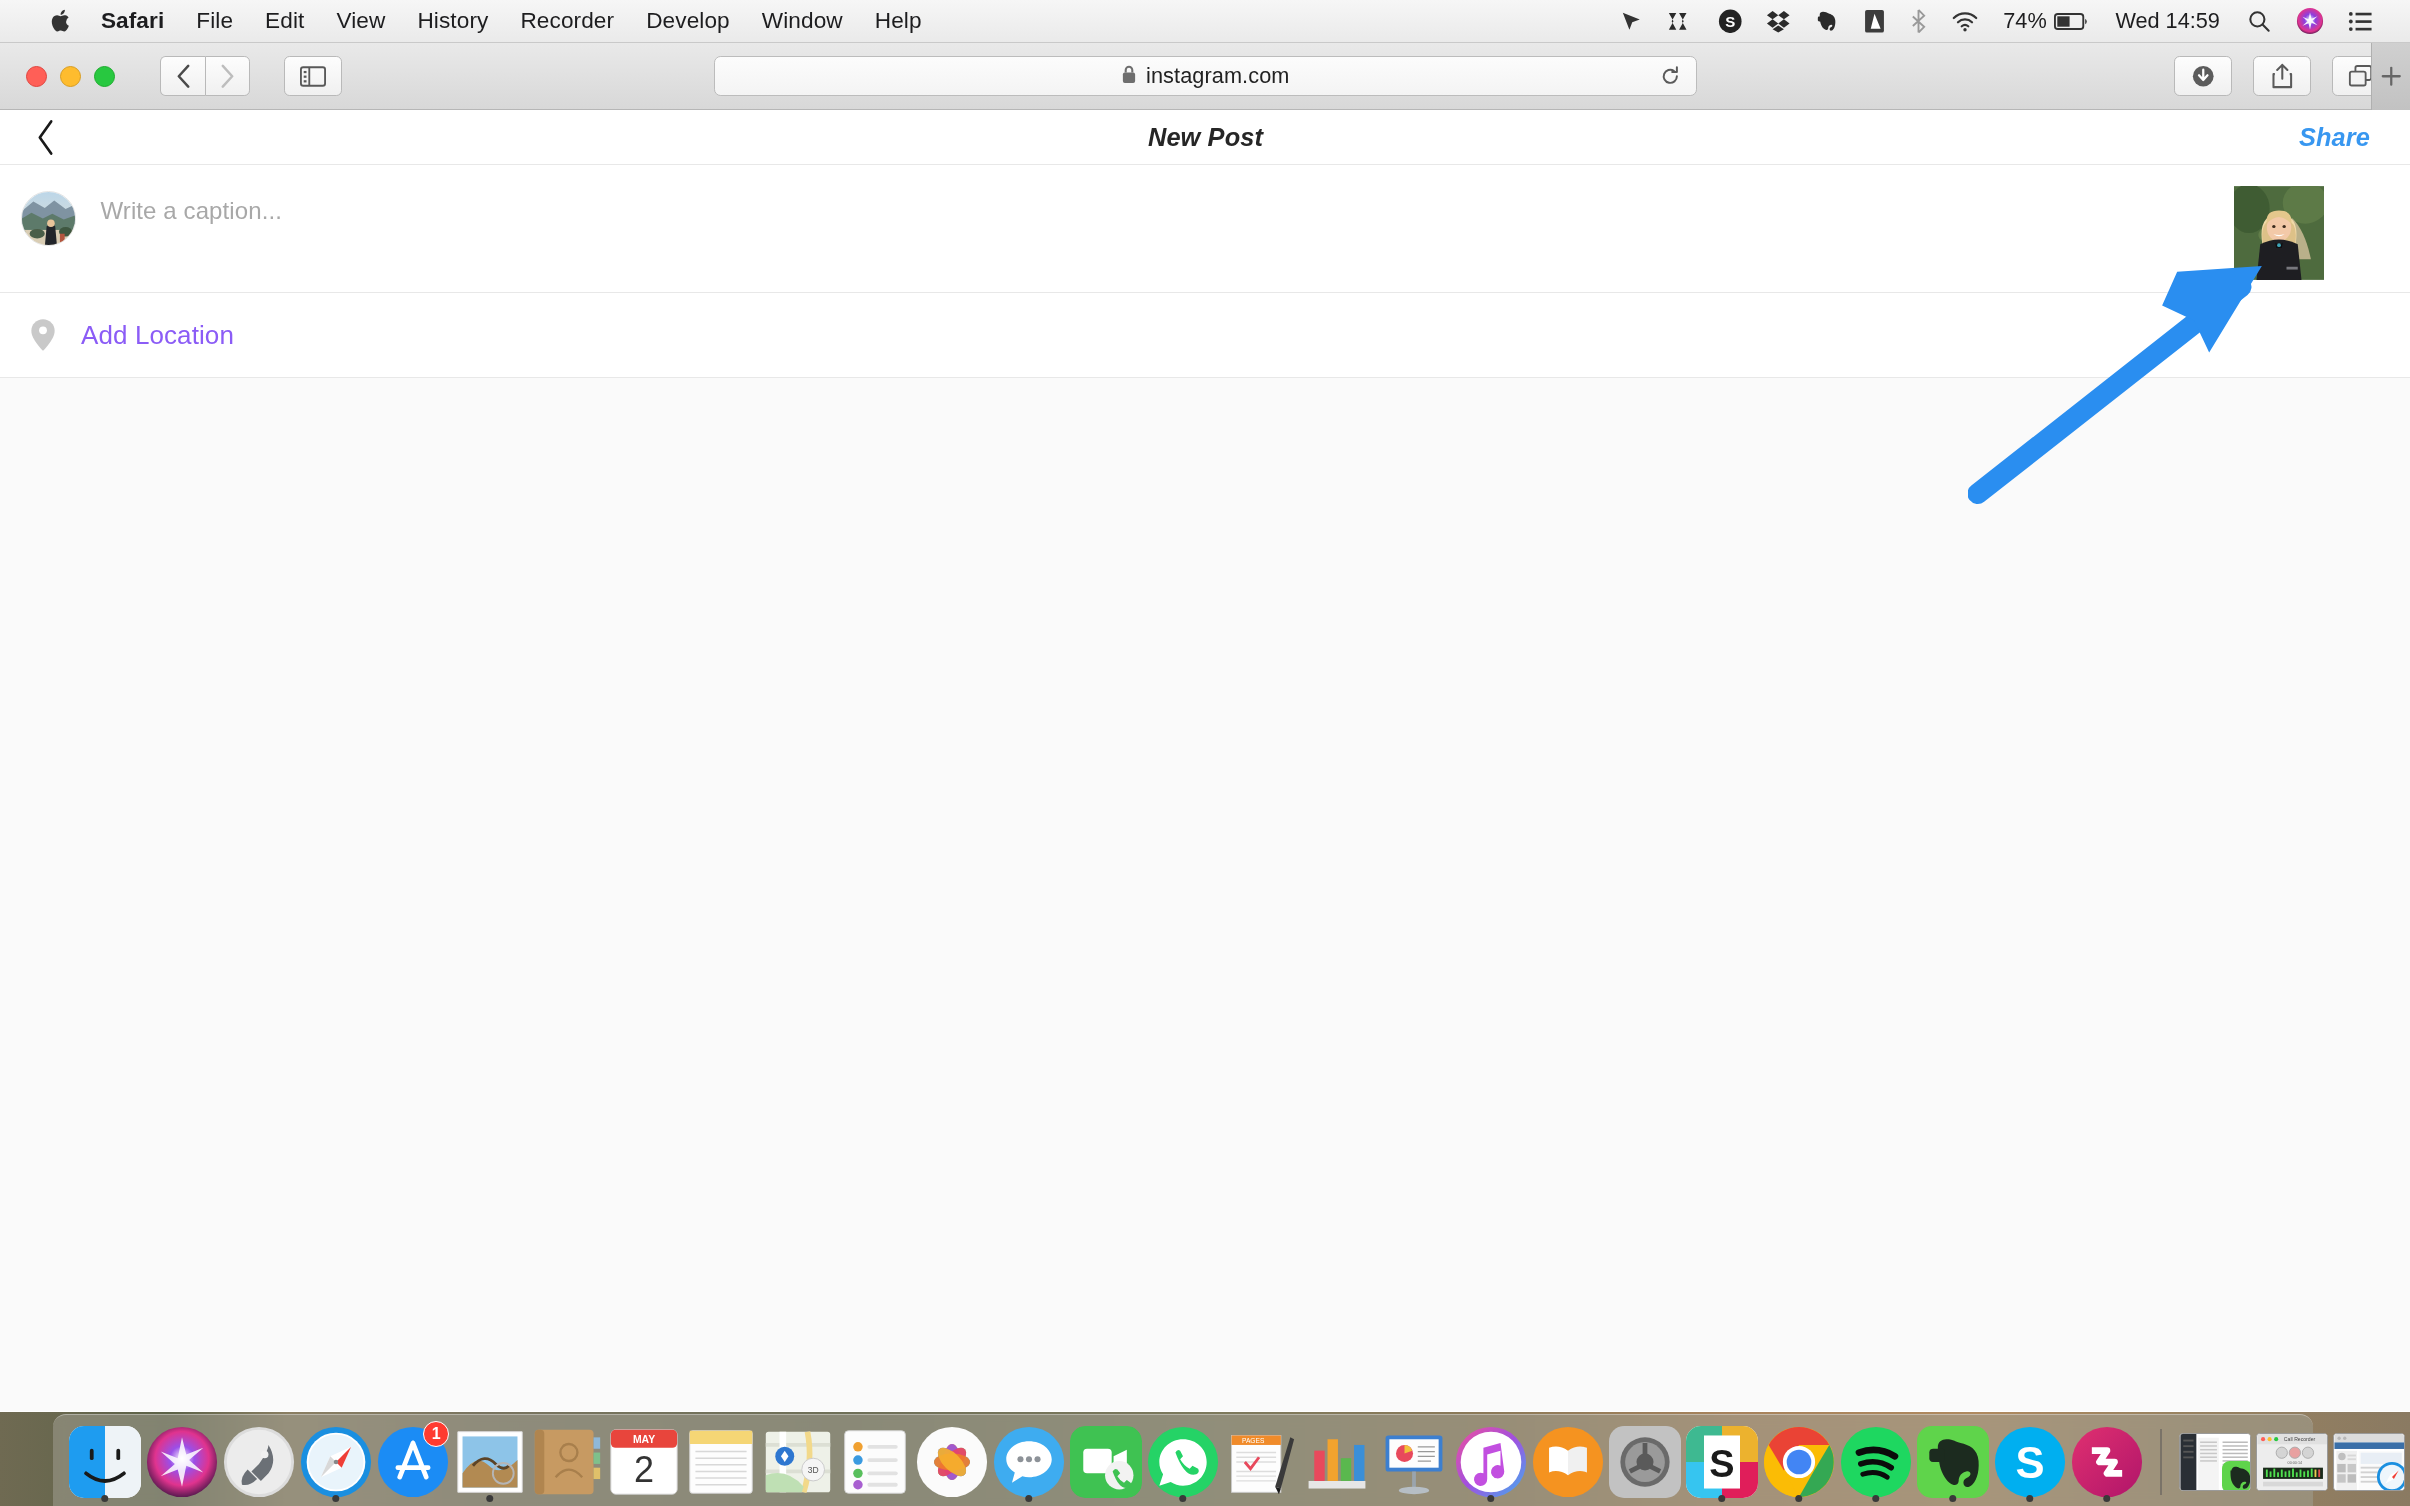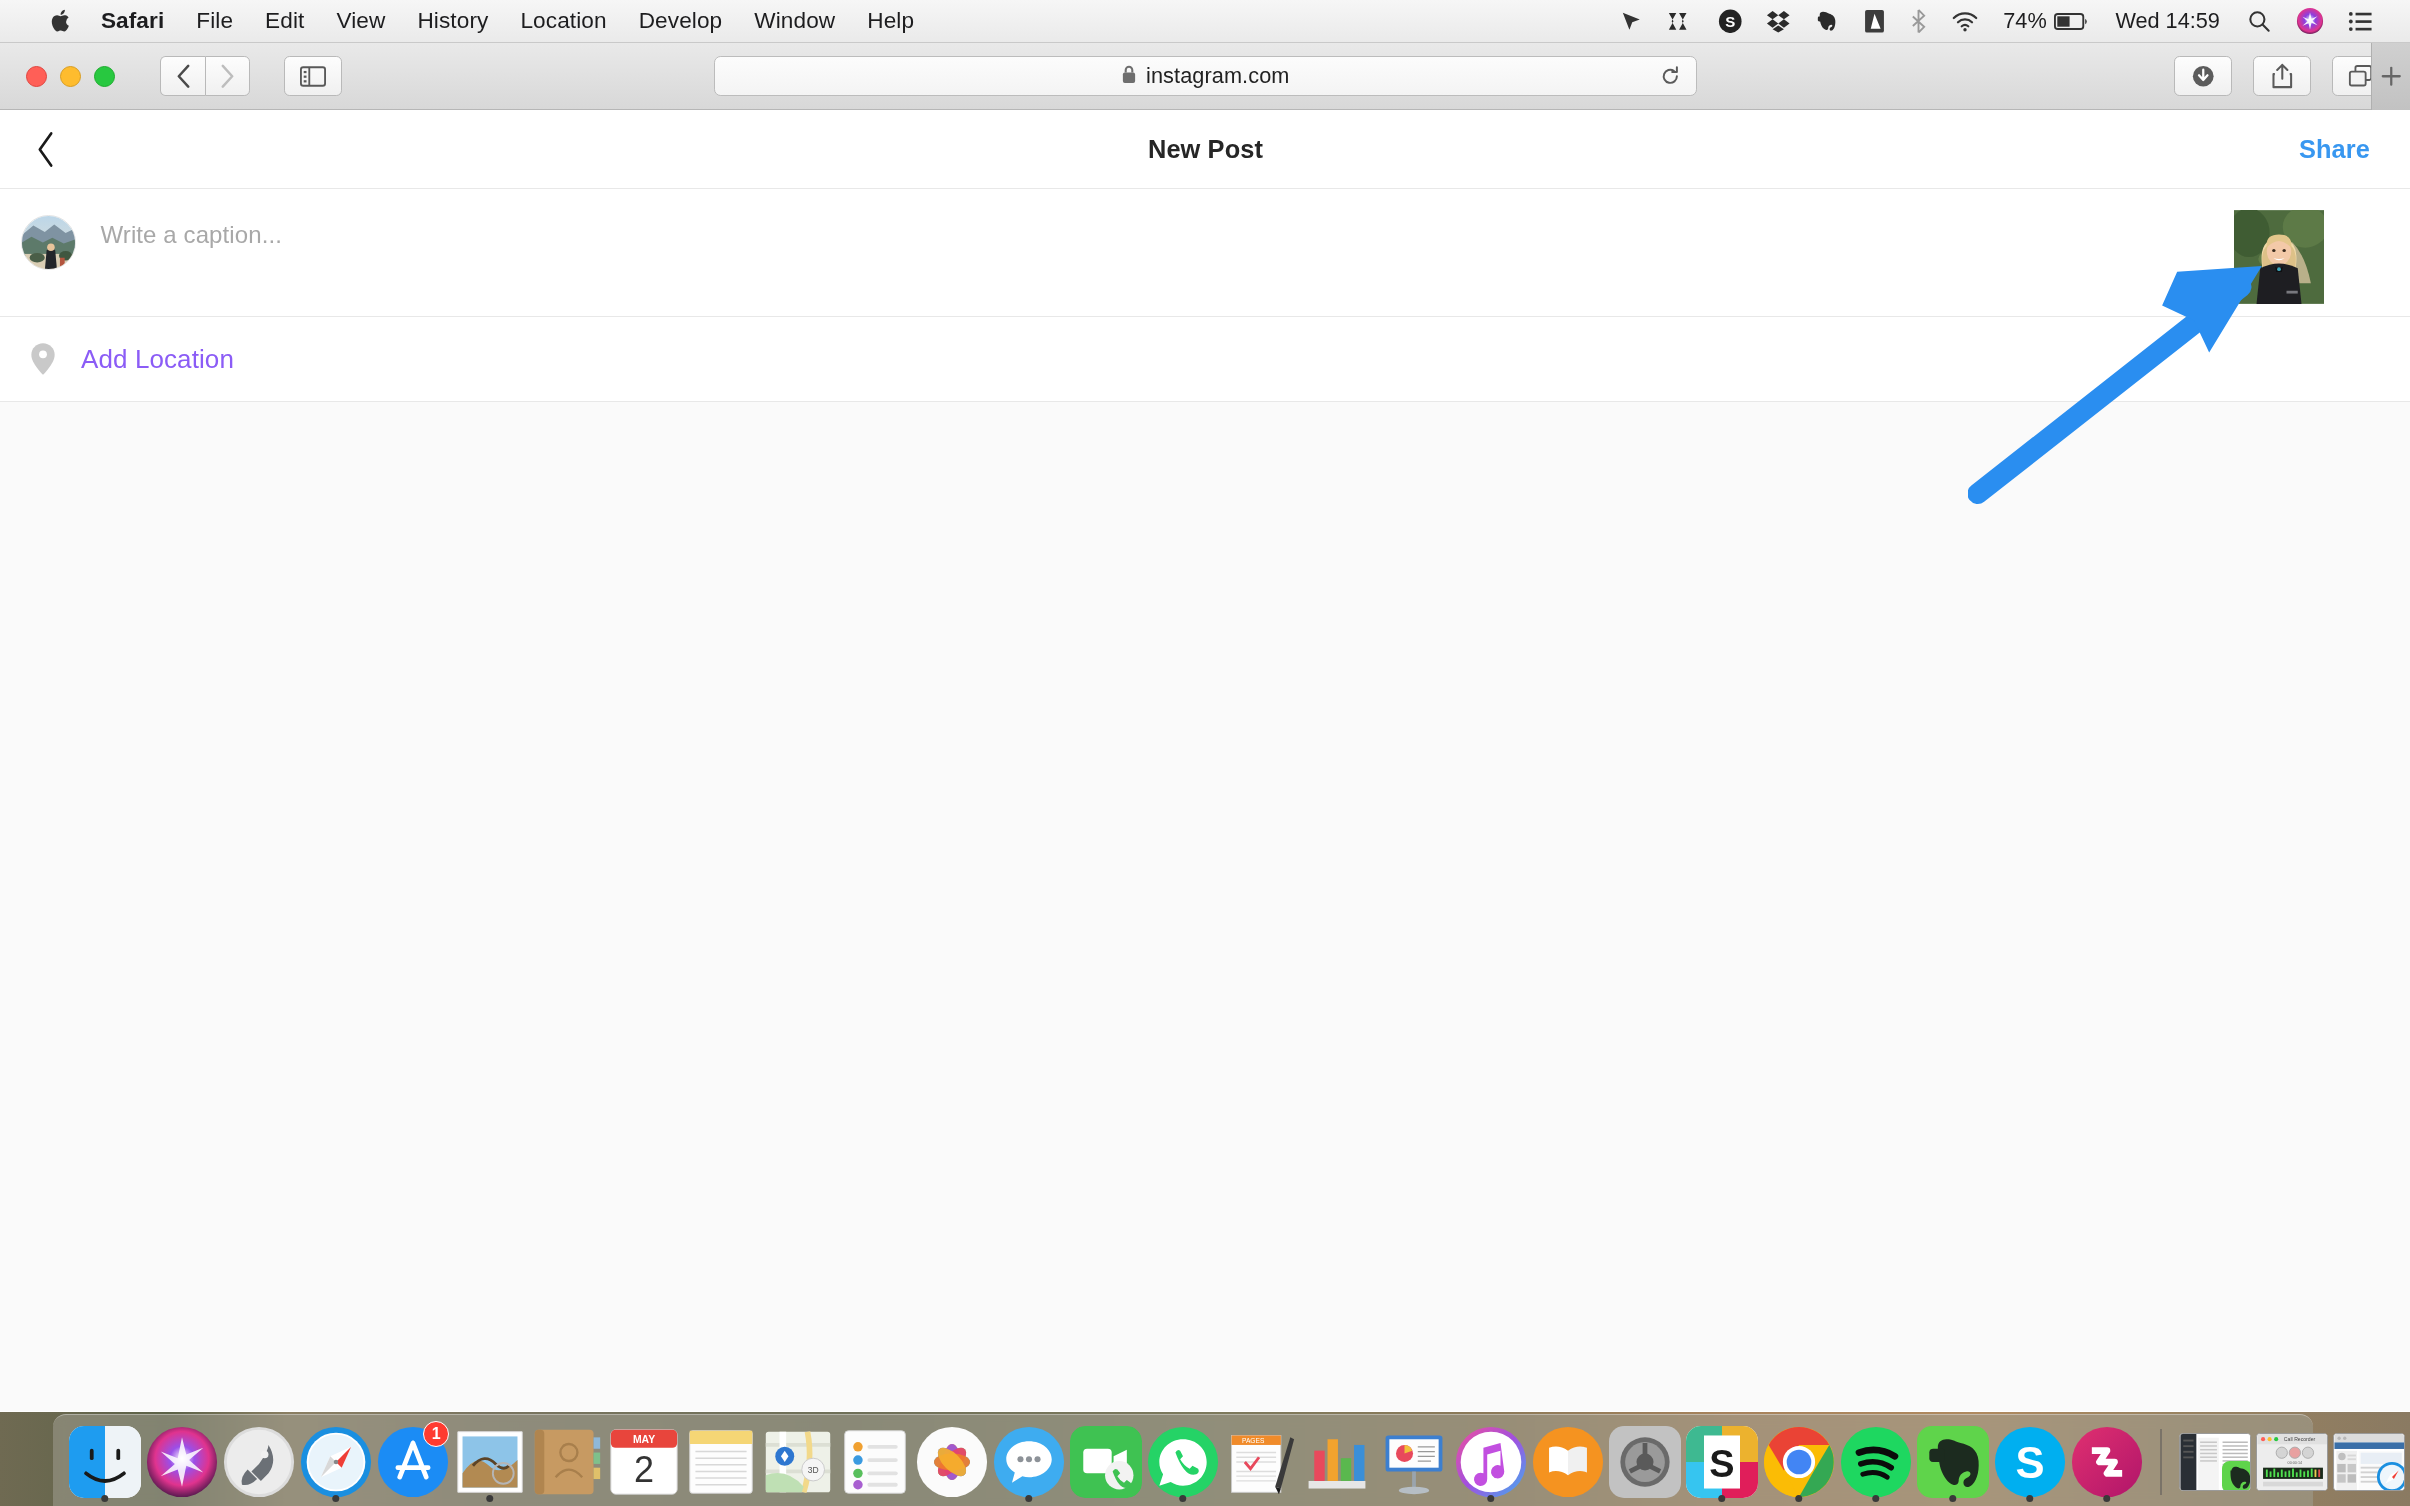--- a/index.html
+++ b/index.html
@@ -93,24 +93,25 @@
   }
 
   
   #webcontent {
     position: relative;
     width: 2411px; height: 1301px;
     background: #fafafa;
     overflow: hidden;
   }
   #ig-header {
-    height: 79px; background: #ffffff;
+    height: 55px; background: #ffffff;
     border-bottom: 0.9px solid #e8e8e8;
     display: flex; align-items: center;
     position: relative;
+    font-style: italic;
   }
   #ig-back {
     position: absolute; left: 24.5px; top: 50%; transform: translateY(-50%);
     width: 41px; height: 41px; display: flex; align-items: center; justify-content: center;
   }
   #ig-title {
     width: 100%; text-align: center;
     font-size: 25.4px; font-weight: bold; color: #262626;
     letter-spacing: 0.1px;
   }
@@ -224,21 +225,21 @@
     <div class="apple-logo">
       <svg width="22.6" height="26" viewBox="0 0 24 28">
         <path fill="#333" d="M16.3 14.6c0-3 2.4-4.4 2.5-4.5-1.4-2-3.5-2.3-4.2-2.3-1.8-.2-3.5 1-4.4 1-.9 0-2.3-1-3.8-1-2 0-3.8 1.1-4.8 2.9-2 3.5-.5 8.8 1.5 11.6 1 1.4 2.1 3 3.6 2.9 1.4-.06 2-.9 3.7-.9s2.2.9 3.7.9c1.5 0 2.5-1.4 3.4-2.8 1.1-1.6 1.5-3.2 1.5-3.3-.03-.02-3-1.2-3-4.5zM13.6 5.6c.8-1 1.3-2.3 1.2-3.7-1.2.05-2.6.8-3.4 1.8-.7.9-1.4 2.3-1.2 3.6 1.3.1 2.6-.7 3.4-1.7z"></path>
       </svg>
     </div>
     <div class="menu-item bold">Safari</div>
     <div class="menu-item">File</div>
     <div class="menu-item">Edit</div>
     <div class="menu-item">View</div>
     <div class="menu-item">History</div>
-    <div class="menu-item">Location</div>
+    <div class="menu-item">Recorder</div>
     <div class="menu-item">Develop</div>
     <div class="menu-item">Window</div>
     <div class="menu-item">Help</div>
   </div>
 
   <div class="menu-right">
     <div class="status-item">
       <svg width="22.6" height="22.6" viewBox="0 0 24 24">
           <path fill="#333" d="M3 3 L21 10 L13 13 L10 21 Z"></path>
         </svg>

